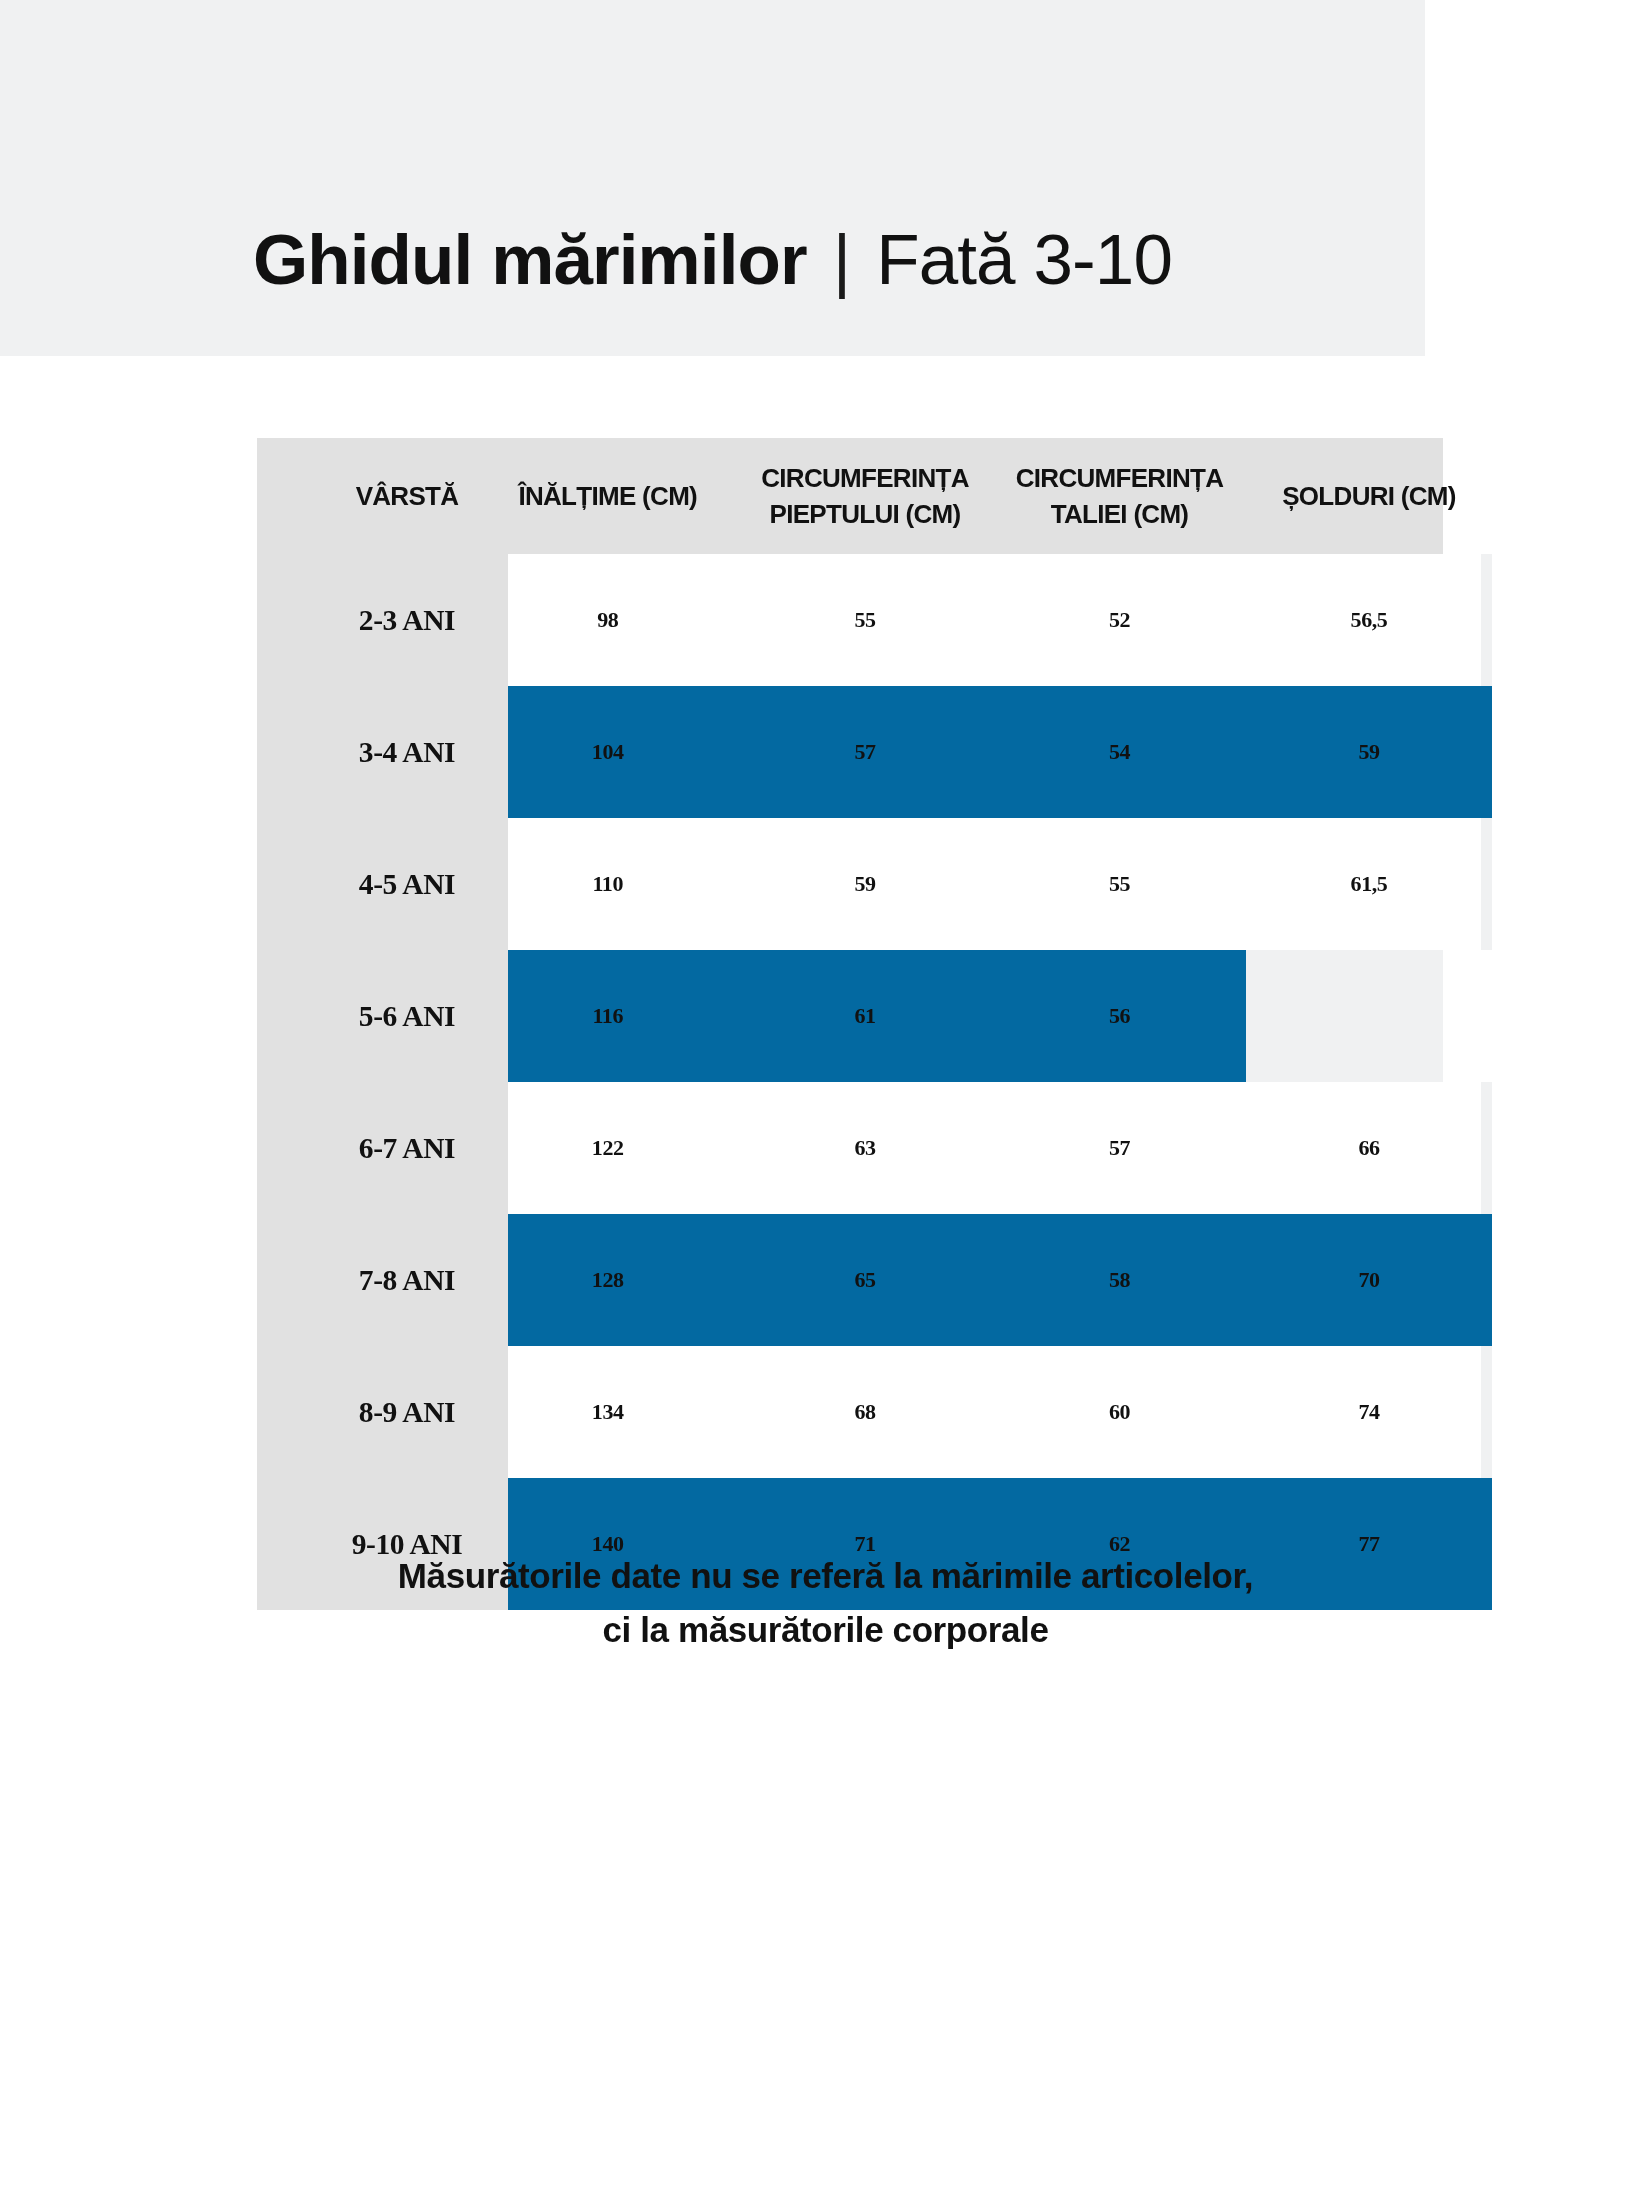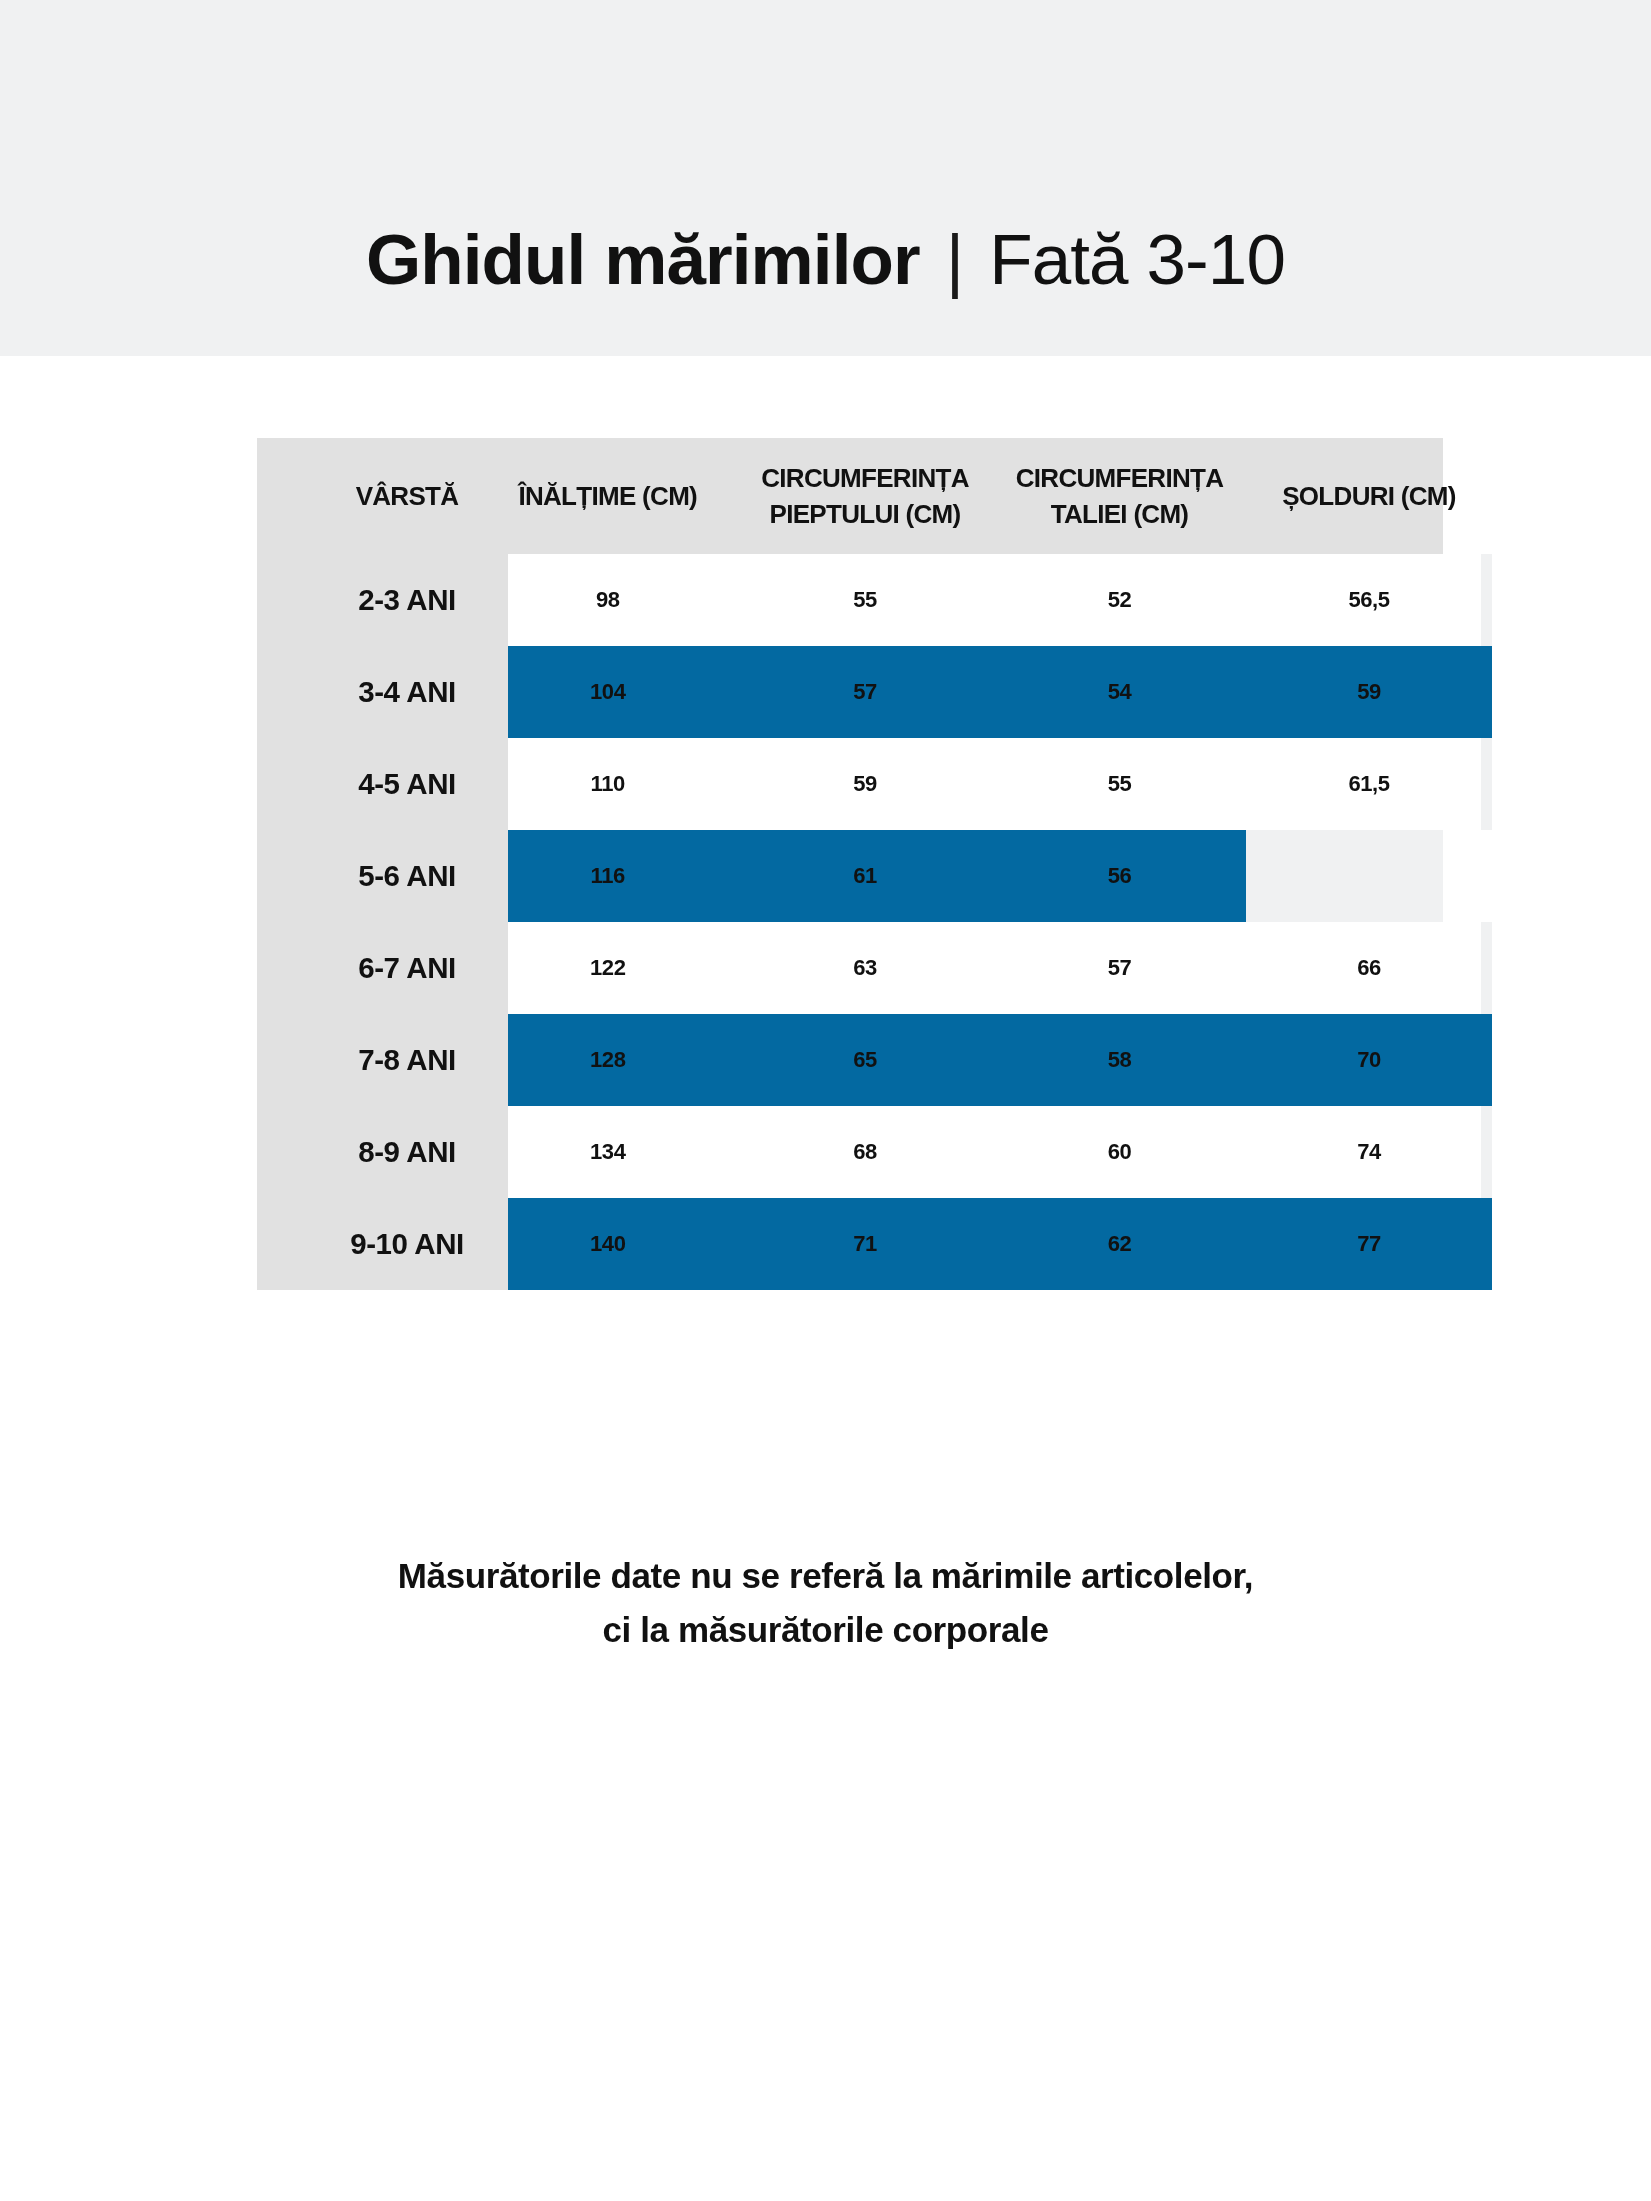--- a/index.html
+++ b/index.html
@@ -10,21 +10,21 @@
     height:2201px;
     background:#ffffff;
     font-family:"Liberation Sans","DejaVu Sans",sans-serif;
     color:#111111;
     overflow:hidden;
   }
 
   
   .hero {
     position:absolute; left:0; top:0;
-    width:1651px; height:356px;
+    width:1425px; height:356px;
     background:#f0f1f2;
     padding-top:224px;
   }
   .hero h1 {
     font-size:71px; line-height:1;
     text-align:center;
     letter-spacing:-0.9px;
     font-weight:400;
     white-space:nowrap;
   }
@@ -51,22 +51,23 @@
     line-height:36px;
     text-align:center;
   }
   .th.c1 { padding-left:49px; }
   .th.c2 { padding-right:29.5px; }
 
   .tbody { background:#f0f1f2; }
   .row {
     display:grid;
     grid-template-columns:251px 229px 256px 253px 246px;
-    height:92px;
+    height:132px;
     align-items:stretch;
+    font-family:Liberation Serif, serif;
   }
   .cell {
     display:flex; align-items:center; justify-content:center;
     font-size:22px; font-weight:700; letter-spacing:-0.4px;
   }
   .cell-age {
     background:#e1e1e1;
     font-size:29.5px;
     padding-left:49px;
   }

